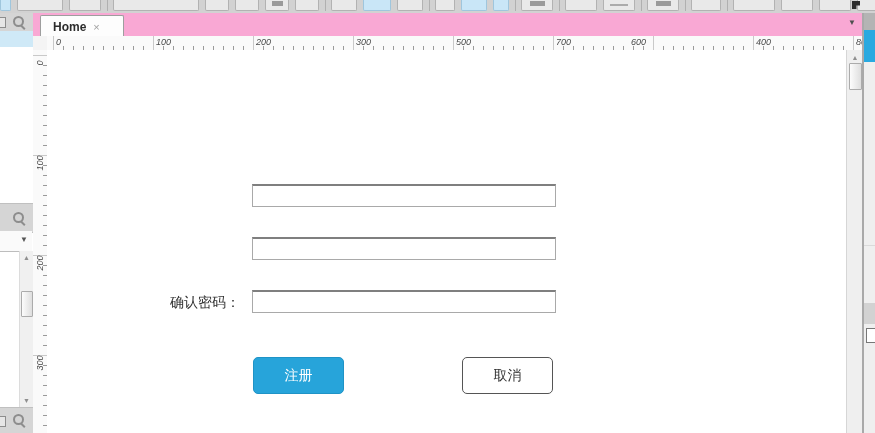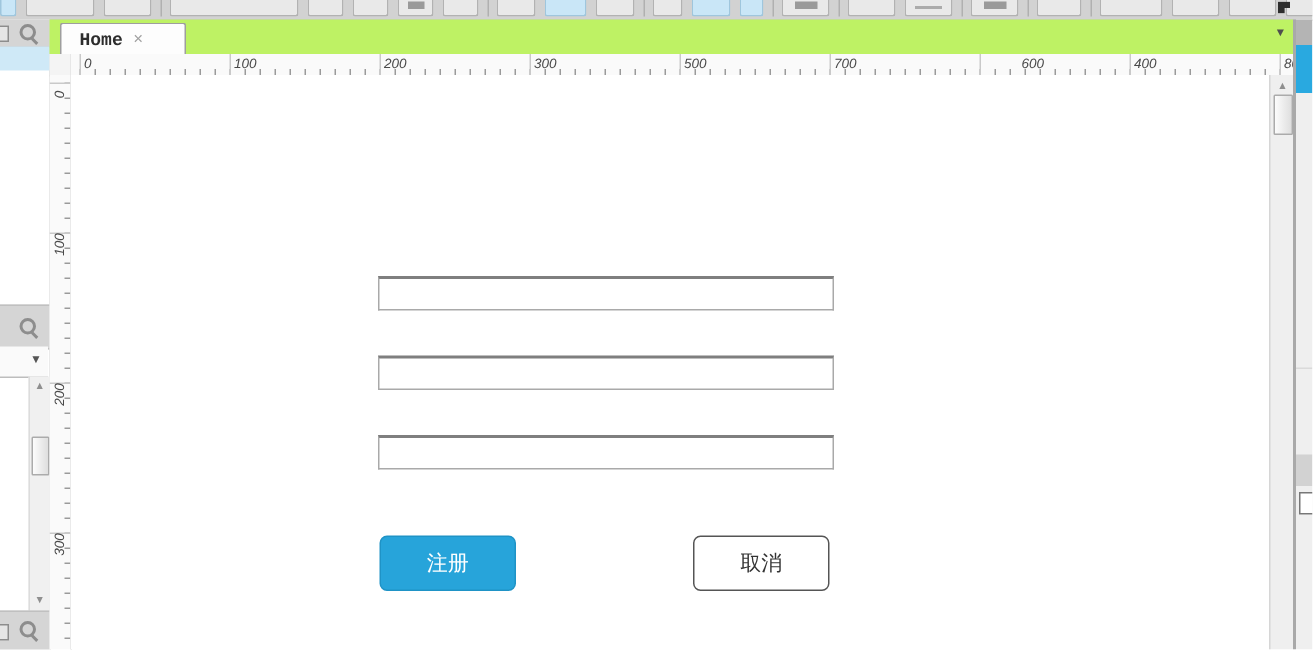--- a/index.html
+++ b/index.html
@@ -38,21 +38,21 @@
   .search-icon::after{content:"";position:absolute;left:9px;top:9px;width:5px;height:2px;background:#8d8d8d;transform:rotate(45deg);transform-origin:0 0;}
   .clip-icon{position:absolute;left:-4px;width:8px;height:9px;border:1px solid #8d8d8d;background:#e6e6e6;}
   .combo{position:absolute;left:0;top:218px;width:32px;height:20px;background:#fafafa;border-bottom:1px solid #bdbdbd;}
   .combo .dd{position:absolute;right:4px;top:5px;font-size:8px;color:#555;line-height:1;}
   .vscroll{position:absolute;background:#f0f0f0;border-left:1px solid #dcdcdc;}
   .sb-scroll{left:19px;top:238px;width:13px;height:156px;}
   .arrow{position:absolute;left:0;width:100%;text-align:center;font-size:7px;color:#8f8f8f;line-height:1;}
   .thumb{position:absolute;left:1px;width:10px;background:linear-gradient(90deg,#fcfcfc,#dedede);border:1px solid #ababab;border-radius:1px;}
   .sb-thumb{top:40px;height:24px;}
   
-  .tabbar{position:absolute;left:33px;top:13px;width:829px;height:23px;background:#bef264;font-family:Liberation Mono, monospace;}
+  .tabbar{position:absolute;left:33px;top:13px;width:829px;height:23px;background:#f9a8d4;}
   .tab{
     position:absolute;left:7px;top:2px;height:21px;min-width:62px;padding:0 8px 0 12px;
     background:#fdfdfd;border:1px solid #9e9e9e;border-bottom:none;border-radius:2px 2px 0 0;
     display:flex;align-items:center;gap:7px;
   }
   .tab-label{font-size:12px;font-weight:bold;color:#2d2d2d;}
   .tab-close{font-size:11px;color:#a0a0a0;cursor:default;}
   .tab-dd{position:absolute;right:6px;top:6px;font-size:8px;color:#4f4f4f;line-height:1;}
   
   .corner{position:absolute;left:33px;top:36px;width:14px;height:14px;background:#f4f4f4;border-right:1px solid #b5b5b5;border-bottom:1px solid #b5b5b5;}
@@ -252,21 +252,21 @@
     <i class="hlab" style="left: 109px;">100</i>
     <i class="hmaj" style="left: 206px;"></i>
     <i class="hlab" style="left: 209px;">200</i>
     <i class="hmaj" style="left: 306px;"></i>
     <i class="hlab" style="left: 309px;">300</i>
     <i class="hmaj" style="left: 406px;"></i>
     <i class="hlab" style="left: 409px;">500</i>
     <i class="hmaj" style="left: 506px;"></i>
     <i class="hlab" style="left: 509px;">700</i>
     <i class="hmaj" style="left: 606px;"></i>
-    <i class="hlab" style="left: 634px;">600</i>
+    <i class="hlab" style="left: 584px;">600</i>
     <i class="hmaj" style="left: 706px;"></i>
     <i class="hlab" style="left: 709px;">400</i>
     <i class="hmaj" style="left: 806px;"></i>
     <i class="hlab" style="left: 809px;">800</i>
   </div>
 <div class="vruler">
     <i class="vtick" style="top: 5px;"></i>
     <i class="vtick" style="top: 15px;"></i>
     <i class="vtick" style="top: 25px;"></i>
     <i class="vtick" style="top: 35px;"></i>
@@ -312,20 +312,21 @@
     <i class="vlab" style="top: 208px;">200</i>
     <i class="vmaj" style="top: 305px;"></i>
     <i class="vlab" style="top: 308px;">300</i>
   </div>
 
 <div class="canvas">
   <input class="fld-input" style="top: 134px;" value="">
 
   <input class="fld-input" style="top: 187px;" value="">
 
+  <label class="fld-label" style="top:239px">确认密码：</label>
   <input class="fld-input" style="top: 240px;" value="">
 
   <div class="btn btn-secondary">取消</div>
   <div class="btn btn-primary" style="background: rgb(39, 164, 218);">注册</div>
 </div>
 
 <div class="vscroll cv-scroll">
   <span class="arrow" style="top:4px">▲</span>
   <span class="thumb cv-thumb"></span>
 </div>

